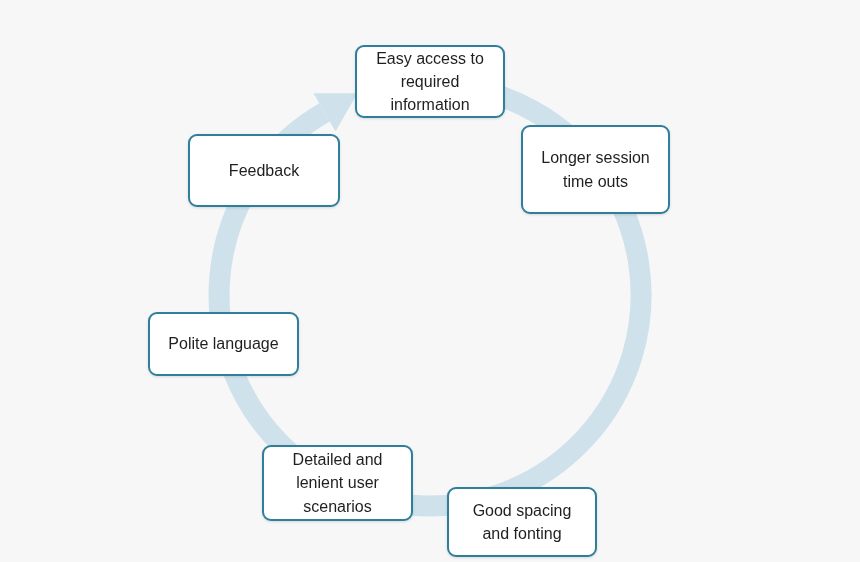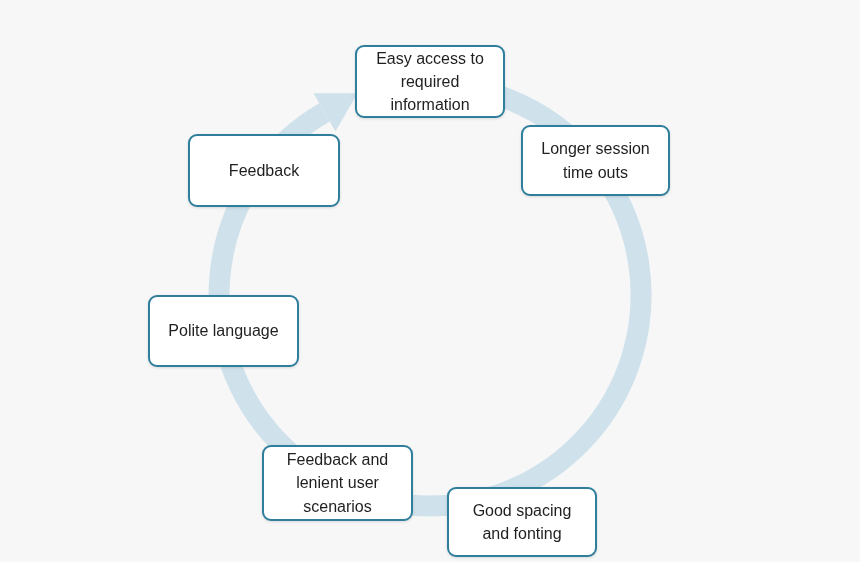--- a/index.html
+++ b/index.html
@@ -45,25 +45,25 @@
     align-items: center;
     justify-content: center;
     text-align: center;
     padding: 11px 10px;
     font-size: 16px;
     line-height: 1.45;
     color: var(--text-color);
     box-shadow: 0 1px 3px rgba(0,0,0,0.12);
   }
   .n1 { left: 355px; top: 45px;  width: 150px; height: 73px; }
-  .n2 { left: 521px; top: 125px; width: 149px; height: 71px; }
+  .n2 { left: 521px; top: 125px; width: 149px; height: 89px; }
   .n3 { left: 561px; top: 304px; width: 150px; height: 72px; }
   .n4 { left: 447px; top: 448px; width: 150px; height: 70px; margin-top: 39px; }
   .n5 { left: 262px; top: 445px; width: 151px; height: 76px; }
-  .n6 { left: 148px; top: 295px; width: 151px; height: 72px; }
+  .n6 { left: 148px; top: 312px; width: 151px; height: 64px; }
   .n7 { left: 188px; top: 123px; width: 152px; height: 73px; margin-top: 11px; }
 </style>
 </head>
 <body>
 
 <div class="stage">
 
   <svg class="ring-svg" viewBox="0 0 860 562" aria-hidden="true">
 
     <path class="ring-arc" d="M 411.6 84.8 A 211 211 0 1 1 324.5 112.3"></path>
@@ -77,21 +77,21 @@
   <div class="node n2">
     <span>Longer session time outs</span>
   </div>
 
 
   <div class="node n4">
     <span>Good spacing and fonting</span>
   </div>
 
   <div class="node n5">
-    <span>Feedback and lenient user scenarios</span>
+    <span>Detailed and lenient user scenarios</span>
   </div>
 
   <div class="node n6">
     <span>Polite language</span>
   </div>
 
   <div class="node n7">
     <span>Feedback</span>
   </div>
 

